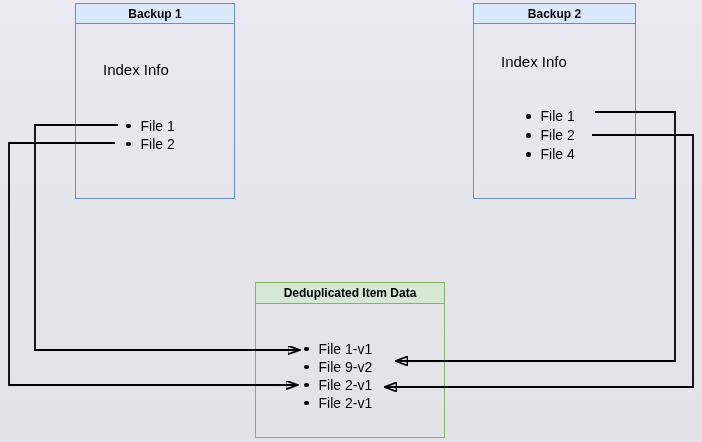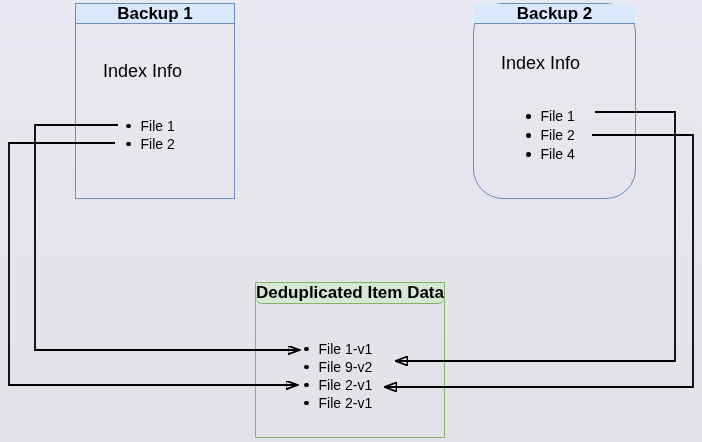--- a/index.html
+++ b/index.html
@@ -9,26 +9,26 @@
     font-family:"Liberation Sans", sans-serif;
     color:#000;
     overflow:hidden;
   }
   .canvas{position:relative;width:702px;height:442px;}
   .box{position:absolute;box-sizing:border-box;background:transparent;}
   .box.blue{border:1px solid #6c8ebf;}
   .box.green{border:1px solid #82b366;}
   .hdr{
     box-sizing:border-box;width:100%;
-    text-align:center;font-weight:bold;font-size:17px;
+    text-align:center;font-weight:bold;font-size:12px;
     display:flex;align-items:center;justify-content:center;
   }
   .box.blue .hdr{height:20px;background:#dae8fc;border-bottom:1px solid #6c8ebf;}
-  .box.green .hdr{height:21px;background:#d5e8d4;border-bottom:1px solid #82b366;border-radius:6px;}
-  .body-label{position:absolute;font-size:18px;white-space:nowrap;}
+  .box.green .hdr{height:21px;background:#d5e8d4;border-bottom:1px solid #82b366;}
+  .body-label{position:absolute;font-size:15px;white-space:nowrap;}
   .list{position:absolute;}
   .li{display:flex;align-items:center;white-space:nowrap;font-size:14px;}
   .list-18 .li{height:18px;line-height:18px;}
   .list-19 .li{height:19px;line-height:19px;}
   .dot{
     display:inline-block;width:4.5px;height:4.5px;border-radius:50%;
     background:#000;margin-right:10px;flex:0 0 auto;
   }
   svg.arrows{position:absolute;left:0;top:0;pointer-events:none;}
   svg.arrows path{stroke:#000;stroke-width:1.8;fill:none;}
@@ -46,21 +46,21 @@
         <span class="dot"></span>
         <span>File 1</span>
       </div>
       <div class="li">
         <span class="dot"></span>
         <span>File 2</span>
       </div>
     </div>
   </div>
 
-  <div class="box blue" style="left:473px;top:3px;width:163px;height:196px;border-radius:30px;">
+  <div class="box blue" style="left:473px;top:3px;width:163px;height:196px;">
     <div class="hdr">Backup 2</div>
     <div class="body-label" style="left:27px;top:49px;">Index Info</div>
     <div class="list list-19" style="left:52px;top:103px;">
       <div class="li">
         <span class="dot"></span>
         <span>File 1</span>
       </div>
       <div class="li">
         <span class="dot"></span>
         <span>File 2</span>

